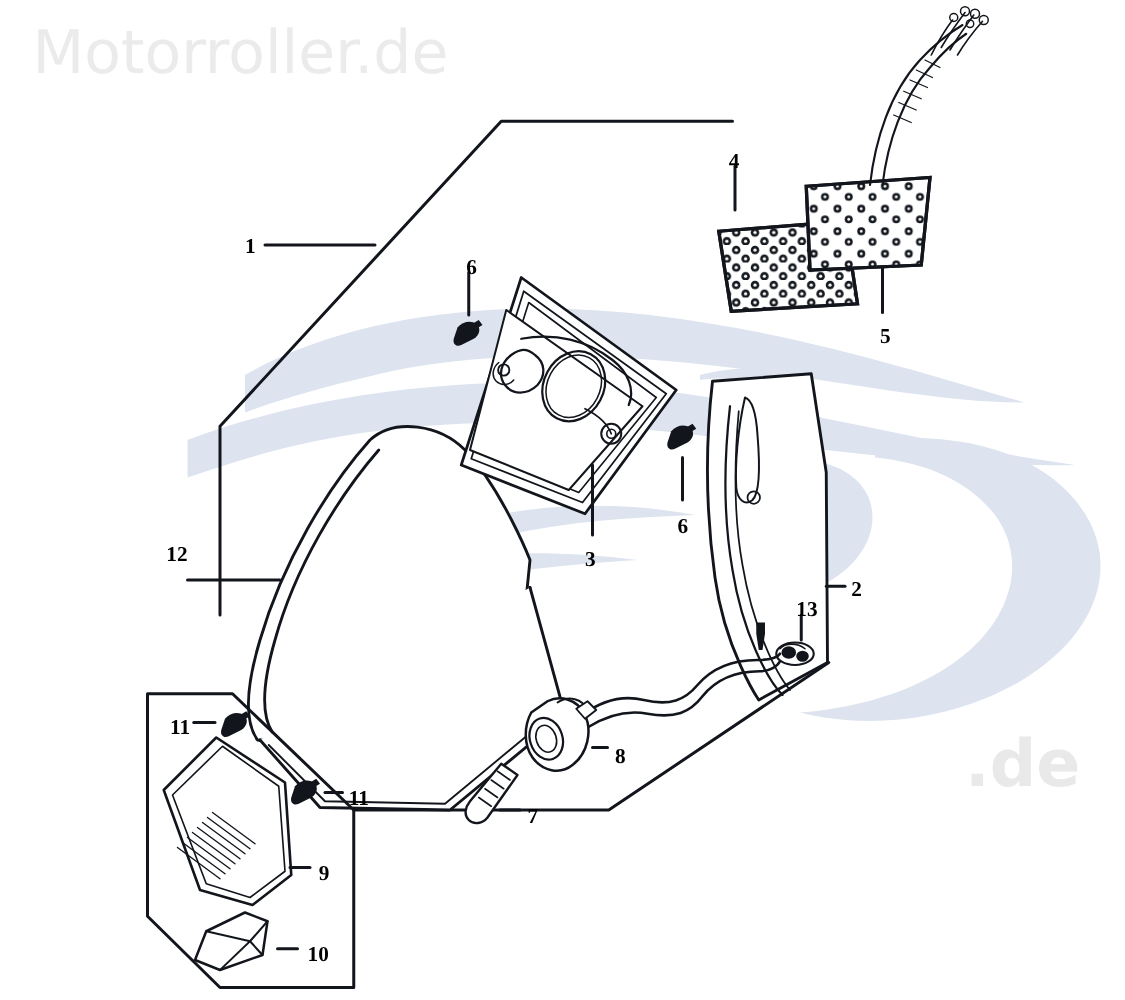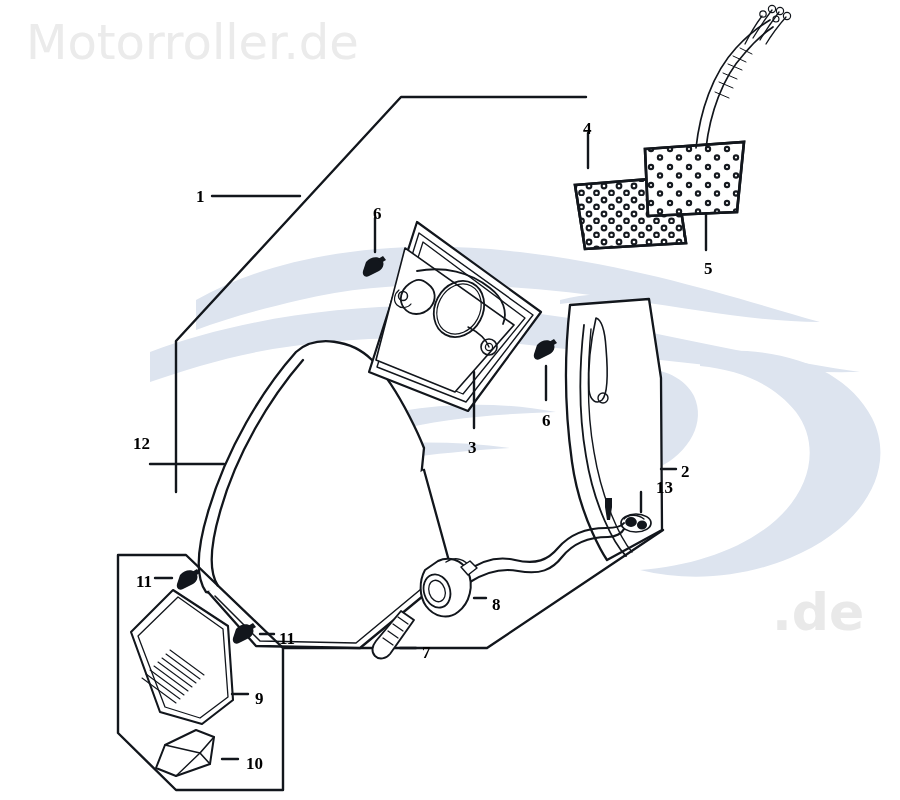--- a/index.html
+++ b/index.html
@@ -345,15 +345,15 @@
   <div class="lbl" style="left: 704px; top: 260px;">5</div>
   <div class="lbl" style="left: 373px; top: 205px;">6</div>
   <div class="lbl" style="left: 542px; top: 412px;">6</div>
   <div class="lbl" style="left: 422px; top: 644px;">7</div>
   <div class="lbl" style="left: 492px; top: 596px;">8</div>
   <div class="lbl" style="left: 255px; top: 690px;">9</div>
   <div class="lbl" style="left: 246px; top: 755px;">10</div>
   <div class="lbl" style="left: 136px; top: 573px;">11</div>
   <div class="lbl" style="left: 279px; top: 630px;">11</div>
   <div class="lbl" style="left: 133px; top: 435px;">12</div>
-  <div class="lbl" style="left: 656px; top: 479px;">13</div>
+  <div class="lbl" style="left: 637px; top: 479px;">13</div>
 
 </div>
 
 </body></html>

